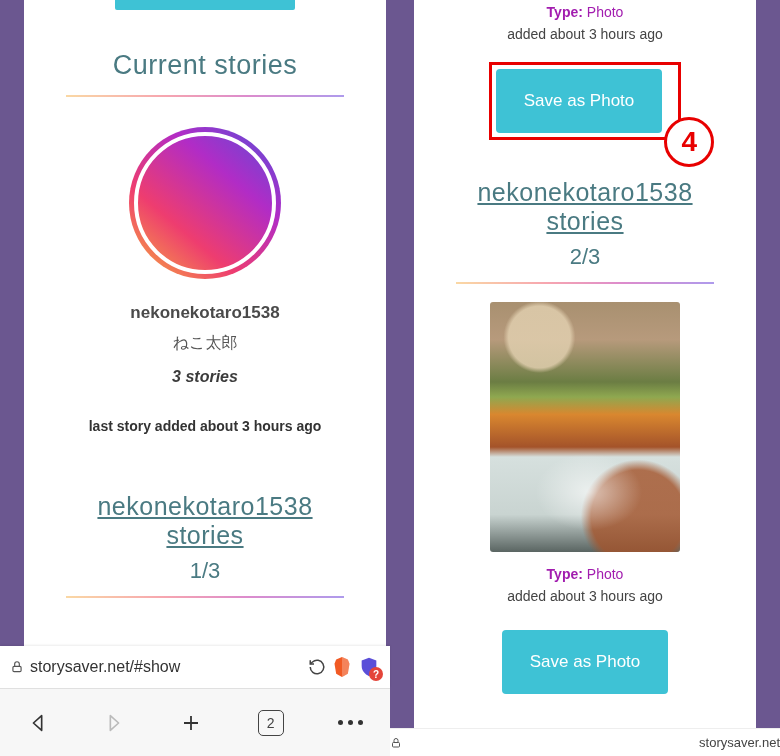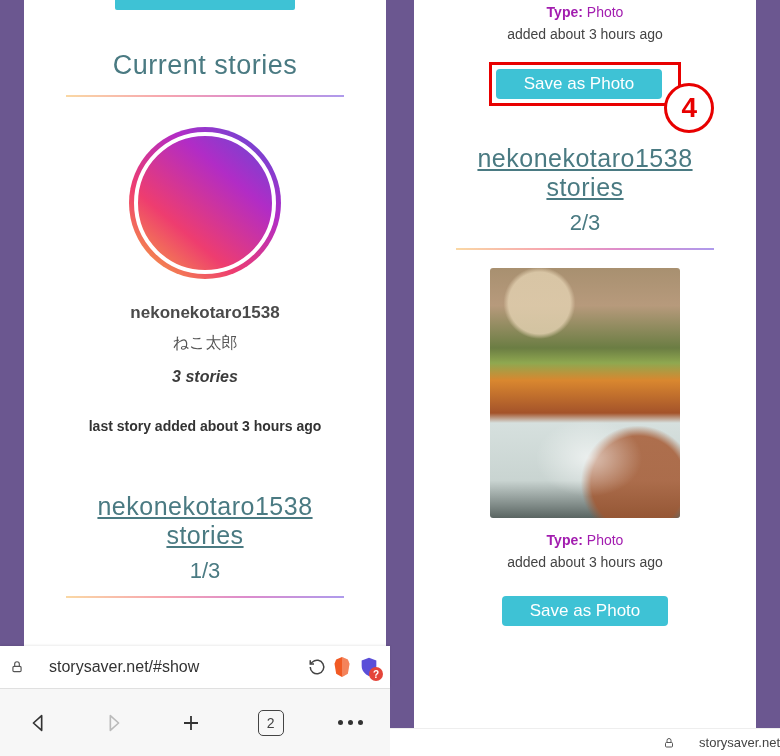--- a/index.html
+++ b/index.html
@@ -15,41 +15,41 @@
   .avatar-inner { width:100%; height:100%; border-radius:50%; background:#777 radial-gradient(circle at 62% 44%,#d9c74a 4%,transparent 5%),radial-gradient(circle at 80% 44%,#d9c74a 4%,transparent 5%),radial-gradient(circle at 50% 40%,#444 45%,#555 60%,#333 100%); border:4px solid #fff; }
   .username { text-align:center; color:#4a4a4a; font-weight:600; font-size:17px; }
   .jpname { text-align:center; color:#555; font-size:16px; margin-top:10px; }
   .storycount { text-align:center; font-weight:700; font-size:16px; color:#3b3b3b; margin-top:14px;font-style:italic; }
   .laststory { text-align:center; font-size:14px; color:#333; font-weight:600; margin-top:32px; }
   .storieshdr { text-align:center; color:#4a7a82; font-size:25px; font-weight:300; margin-top:58px; letter-spacing:0.5px;text-decoration:underline; }
   .countline { text-align:center; color:#4a7a82; font-size:22px; font-weight:300; margin-top:8px; }
   
   .urlbar { position:absolute; left:0; right:0; bottom:68px; height:42px; background:#fff; display:flex; align-items:center; padding:0 10px; box-shadow:0 -1px 2px rgba(0,0,0,0.08); gap:6px; }
   .lock { width:14px; height:14px; }
-  .url-text { flex:1; color:#333; font-size:16px;margin-left:19px; }
+  .url-text { flex:1; color:#333; font-size:16px; }
   .reload { width:18px; height:18px; }
   .brave { width:20px; height:24px; }
   .shieldn { position:relative; width:22px; height:22px; }
   
   .bnav { position:absolute; left:0; right:0; bottom:0; height:68px; background:#f7f7f7; display:flex; align-items:center; justify-content:space-around; border-top:1px solid #e0e0e0; }
   .bnav svg { display:block; }
   .tabcount { width:26px; height:26px; border:1.6px solid #444; border-radius:5px; display:flex; align-items:center; justify-content:center; font-size:14px; color:#444; }
   .dots { display:flex; gap:5px; }
   .dots span { width:5px; height:5px; border-radius:50%; background:#333; }
   
   .right-inner { margin:0 42px; text-align:center; }
   .meta { font-size:14px; color:#a21caf; font-weight:600; }
   .metatxt { font-weight:400; }
   .meta2 { font-size:14px; color:#444; margin-top:6px; }
-  .savebtn { background:#3ec2d5; color:#fff; border:none; padding:5px 28px; font-size:17px; border-radius:4px; margin:26px 0; cursor:pointer; }
+  .savebtn { background:#3ec2d5; color:#fff; border:none; padding:22px 28px; font-size:17px; border-radius:4px; margin:26px 0; cursor:pointer; }
   .highlight { border:3px solid #e80000; padding:4px 16px 4px 4px; display:inline-block; margin:20px 0 4px; position:relative; }
   .circlenum { position:absolute; right:-36px; bottom:-30px; width:50px; height:50px; border:3px solid #e80000; border-radius:50%; display:flex; align-items:center; justify-content:center; font-size:28px; font-weight:700; color:#e80000; background:#fff; }
   .storyimg { width:190px; height:250px; background:linear-gradient(180deg,#a89070 0%,#b79a7c 15%,#6b7d43 32%,#8fa850 38%,#d9872f 45%,#a4532a 58%,#d6e0de 62%,#c9d4d1 85%,#5a6562 100%); border-radius:3px; margin:18px auto 14px; position:relative; overflow:hidden; }
   .storyimg::before{content:'';position:absolute;inset:0;background:radial-gradient(ellipse 40% 22% at 52% 76%,rgba(255,255,255,0.6),transparent 70%),radial-gradient(circle at 26% 14%,rgba(224,206,174,0.85) 12%,transparent 14%),radial-gradient(circle at 78% 86%,rgba(164,83,42,0.8) 18%,transparent 22%);}
-  .btmlock { position:absolute; left:0; right:0; bottom:0; height:28px; background:#fff; display:flex; align-items:center; justify-content:flex-end; gap:24px; font-size:13px; color:#444; border-top:1px solid #eee; }
+  .btmlock { position:absolute; left:0; right:0; bottom:0; height:28px; background:#fff; display:flex; align-items:center; justify-content:space-between; gap:24px; font-size:13px; color:#444; border-top:1px solid #eee; }
 </style>
 </head>
 <body>
 
 <div class="phone">
   <div class="pane" style="position:absolute;left:24px;right:4px;top:0;bottom:110px;">
     <div class="left-cyan"></div>
     <div class="left-content">
       <div class="h-current">Current stories</div>
       <div class="grad-hr"></div>

